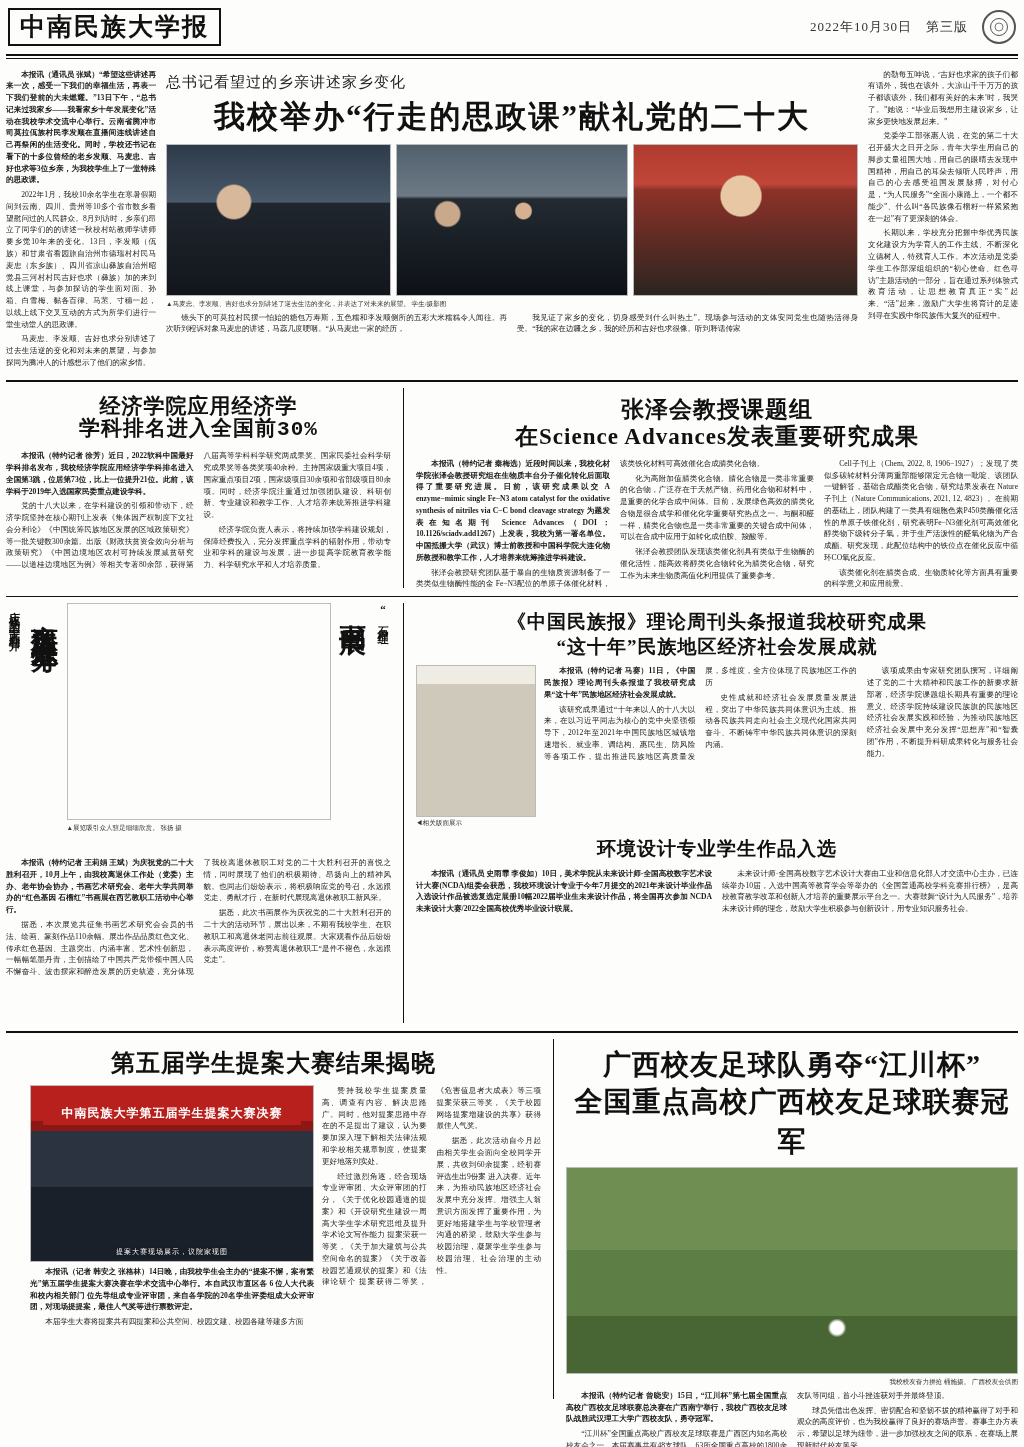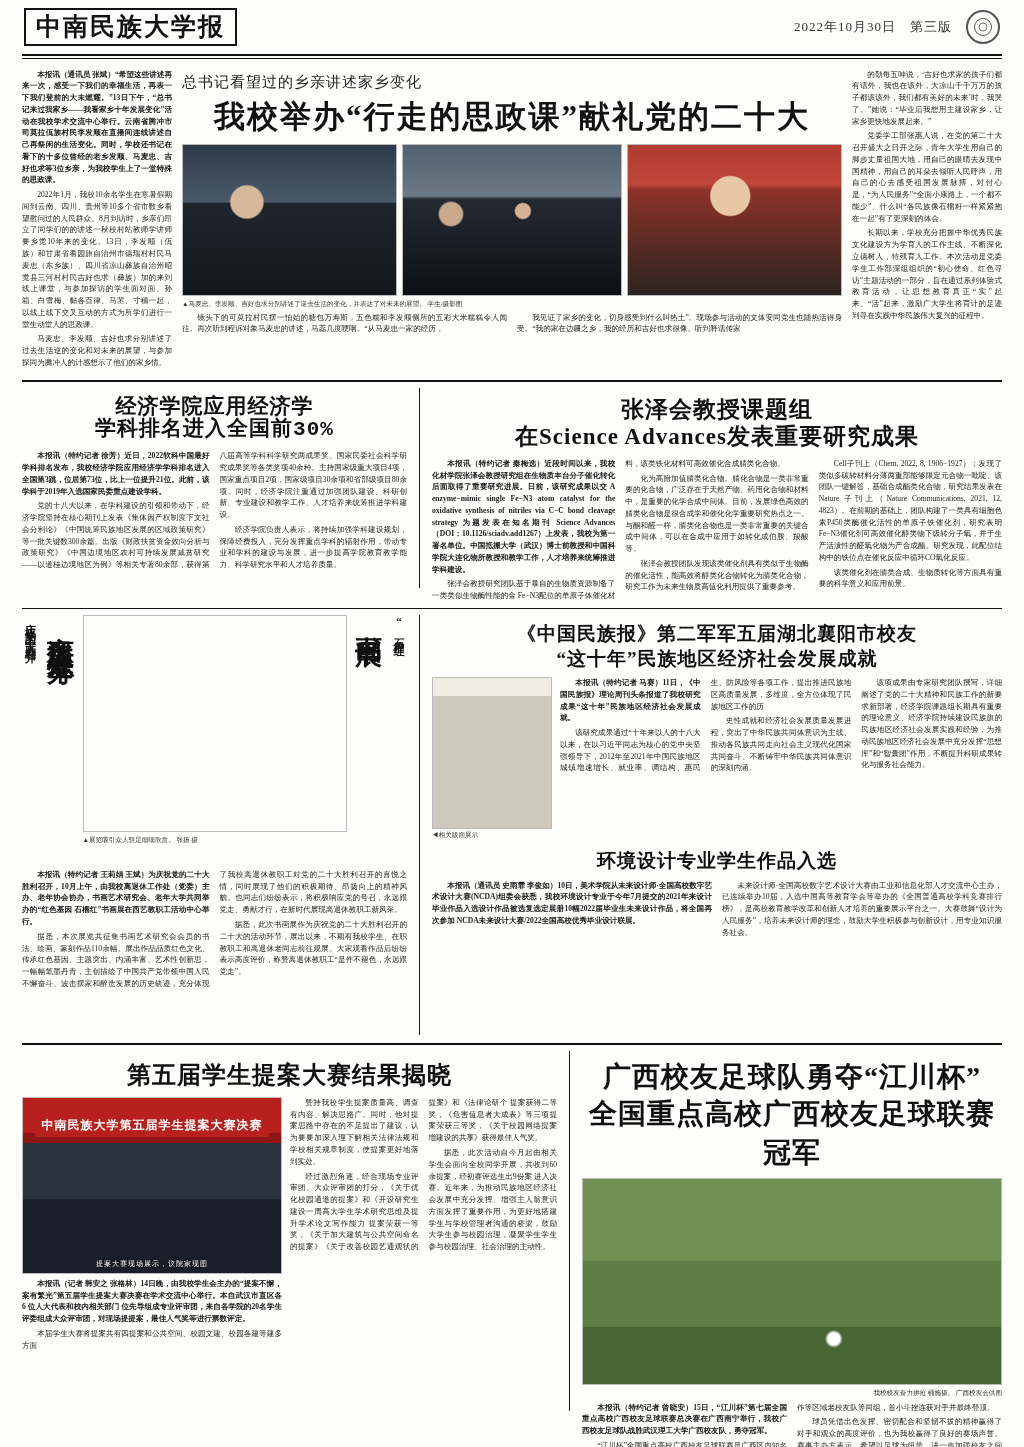--- a/index.html
+++ b/index.html
@@ -4,21 +4,21 @@
 <style>
   html,body{margin:0;padding:0;}
   body{
     width:1024px;height:1447px;
     background:#fdfdfb;
     font-family:"Liberation Serif", serif;
     color:#111;
     position:relative;
     overflow:hidden;
   }
-  .page{width:1024px;height:1447px;position:relative;box-sizing:border-box;padding:0 18px;}
+  .page{width:1024px;height:1447px;position:relative;box-sizing:border-box;padding:0 2px;}
 
   
   .masthead{
     display:flex;align-items:center;justify-content:space-between;
     padding:8px 6px 6px 6px;
   }
   .mast-title{
     font-family:"Liberation Serif", serif;
     font-size:25px;font-weight:700;letter-spacing:2px;
     border:2px solid #111;padding:3px 10px;line-height:1.1;
@@ -223,21 +223,21 @@
         <p>据悉，本次展览共征集书画艺术研究会会员的书法、绘画、篆刻作品110余幅。展出作品品质红色文化、传承红色基因、主题突出、内涵丰富、艺术性创新思，一幅幅笔墨丹青，主创描绘了中国共产党带领中国人民不懈奋斗、波击摆家和醉造发展的历史轨迹，充分体现了我校离退休教职工对党的二十大胜利召开的喜悦之情，同时展现了他们的积极期待、昂扬向上的精神风貌。也同志们纷纷表示，将积极响应党的号召，永远跟党走、勇献才行，在新时代展现离退休教职工新风采。</p>
         <p>据悉，此次书画展作为庆祝党的二十大胜利召开的二十大的活动环节，展出以来，不期有我校学生、在职教职工和离退休老同志前往观展。大家观看作品后纷纷表示高度评价，称赞离退休教职工“是件不褪色，永远跟党走”。</p>
       </div>
     </div>
 
     <div class="sep-v" style="height:420px;"></div>
 
     <div style="flex:1;">
 
       <div>
-        <div class="sec-head h-mid">《中国民族报》第二军军五届湖北襄阳市校友</div>
+        <div class="sec-head h-mid">《中国民族报》理论周刊头条报道我校研究成果</div>
         <div class="sec-head h-mid" style="margin-top:-6px;">“这十年”民族地区经济社会发展成就</div>
         <div style="display:flex;gap:8px;margin-top:5px;">
           <div style="width:120px;">
             <div class="ph" style="height:150px;background:linear-gradient(180deg,#efece3 0 12%,#cfc9bb 12% 100%);"></div>
             <div class="small-cap">◀相关版面展示</div>
           </div>
           <div class="col-text cols3" style="flex:1;">
             <p class="lead">本报讯（特约记者 马赛）11日，《中国民族报》理论周刊头条报道了我校研究成果“这十年”民族地区经济社会发展成就。</p>
             <p>该研究成果通过“十年来以人的十八大以来，在以习近平同志为核心的党中央坚强领导下，2012年至2021年中国民族地区城镇增速增长、就业率、调结构、惠民生、防风险等各项工作，提出推进民族地区高质量发展，多维度，全方位体现了民族地区工作的历</p>
             <p>史性成就和经济社会发展质量发展进程，突出了中华民族共同体意识为主线、推动各民族共同走向社会主义现代化国家共同奋斗、不断铸牢中华民族共同体意识的深刻内涵。</p>
@@ -257,21 +257,21 @@
     </div>
   </div>
 
   <div class="rule-thick" style="margin-top:8px;"></div>
 
   <div class="band" style="margin-top:6px;">
 
     <div style="width:535px;">
       <div class="h-bottom">第五届学生提案大赛结果揭晓</div>
       <div style="display:flex;gap:8px;">
-        <div style="width:260px;">
+        <div style="width:284px;margin-left:24px;">
           <div class="ph img-meeting" style="height:175px;position:relative;">
             <div class="redband" style="position:absolute;top:16px;left:12px;right:12px;">中南民族大学第五届学生提案大赛决赛</div>
             <div class="photo-inner-label">提案大赛现场展示，议院家现图</div>
           </div>
           <div class="col-text" style="margin-top:4px;">
             <p class="lead">本报讯（记者 韩安之 张格林）14日晚，由我校学生会主办的“提案不懈，案有繁光”第五届学生提案大赛决赛在学术交流中心举行。本自武汉市直区各 6 位人大代表和校内相关部门 位先导组成专业评审团，来自各学院的20名学生评委组成大众评审团，对现场提提案，最佳人气奖等进行票数评定。</p>
             <p>本届学生大赛将提案共有四提案和公共空间、校园文建、校园各建等建多方面</p>
           </div>
         </div>
         <div class="col-text cols2" style="flex:1;">

